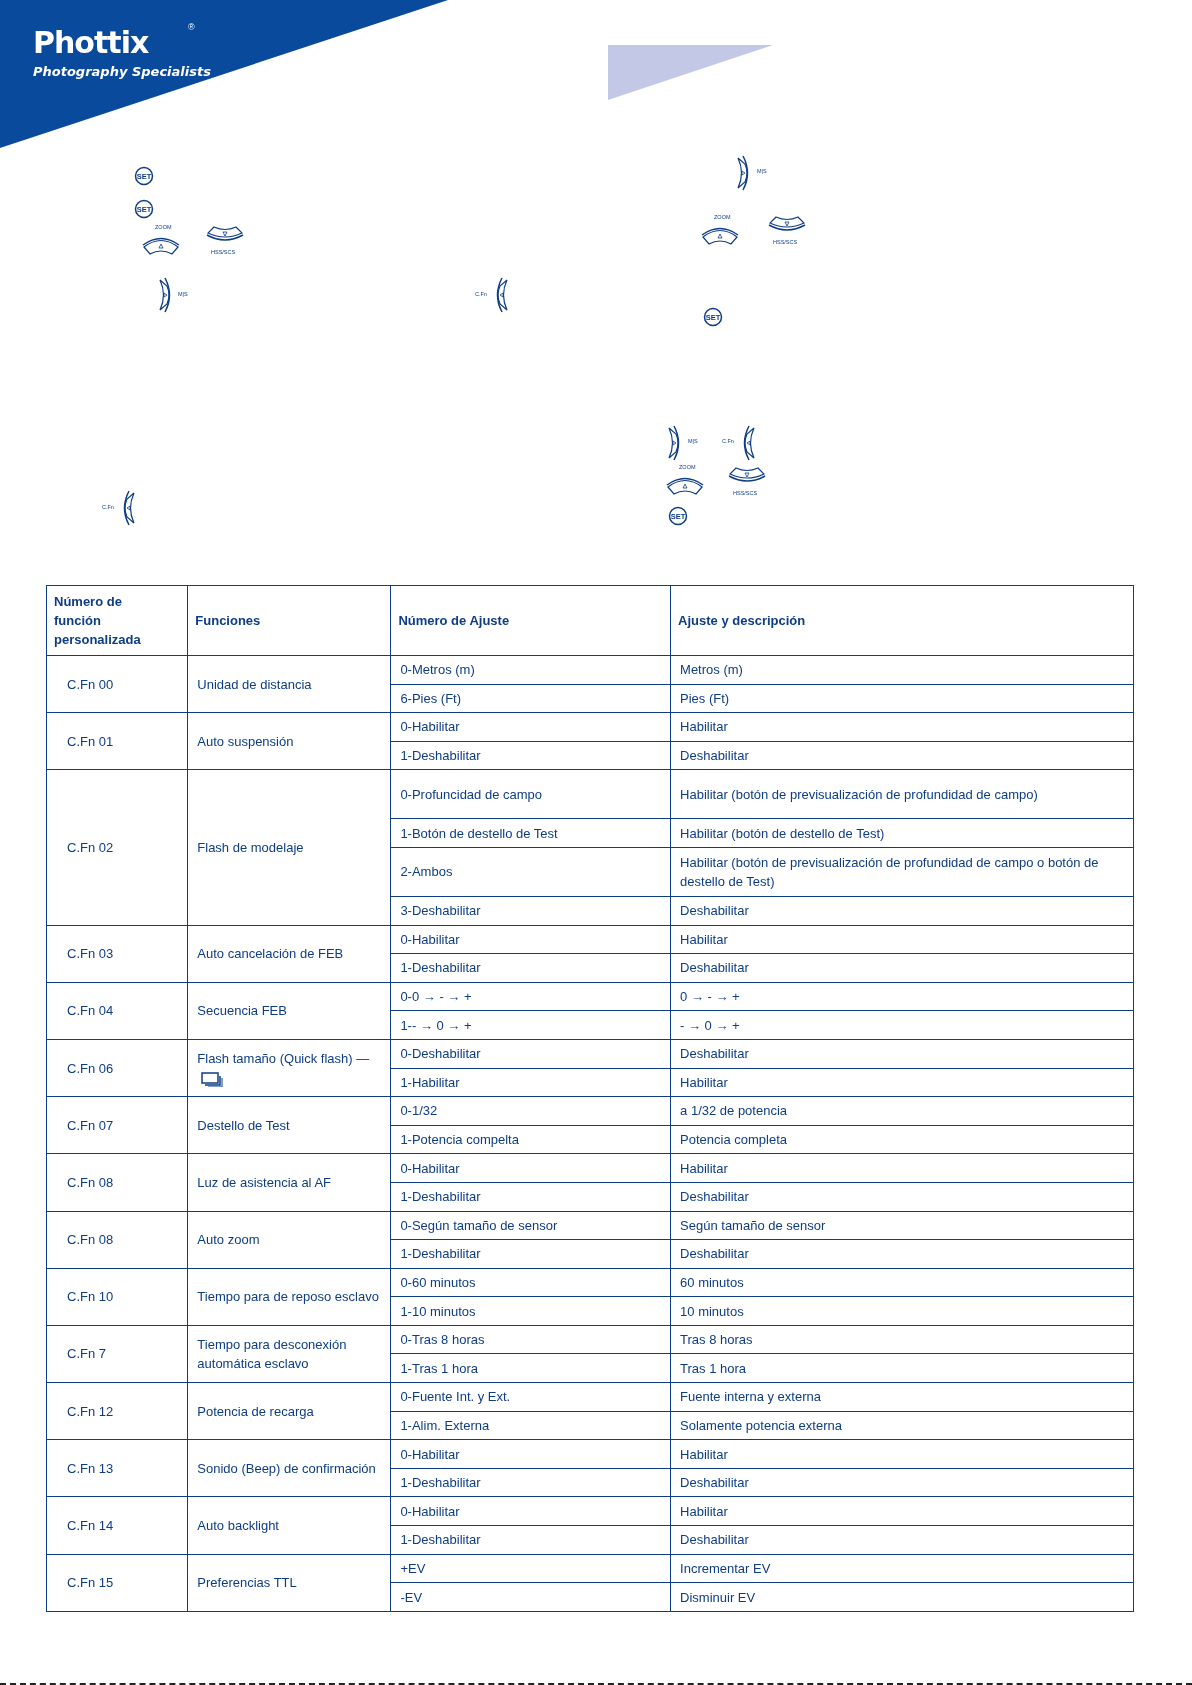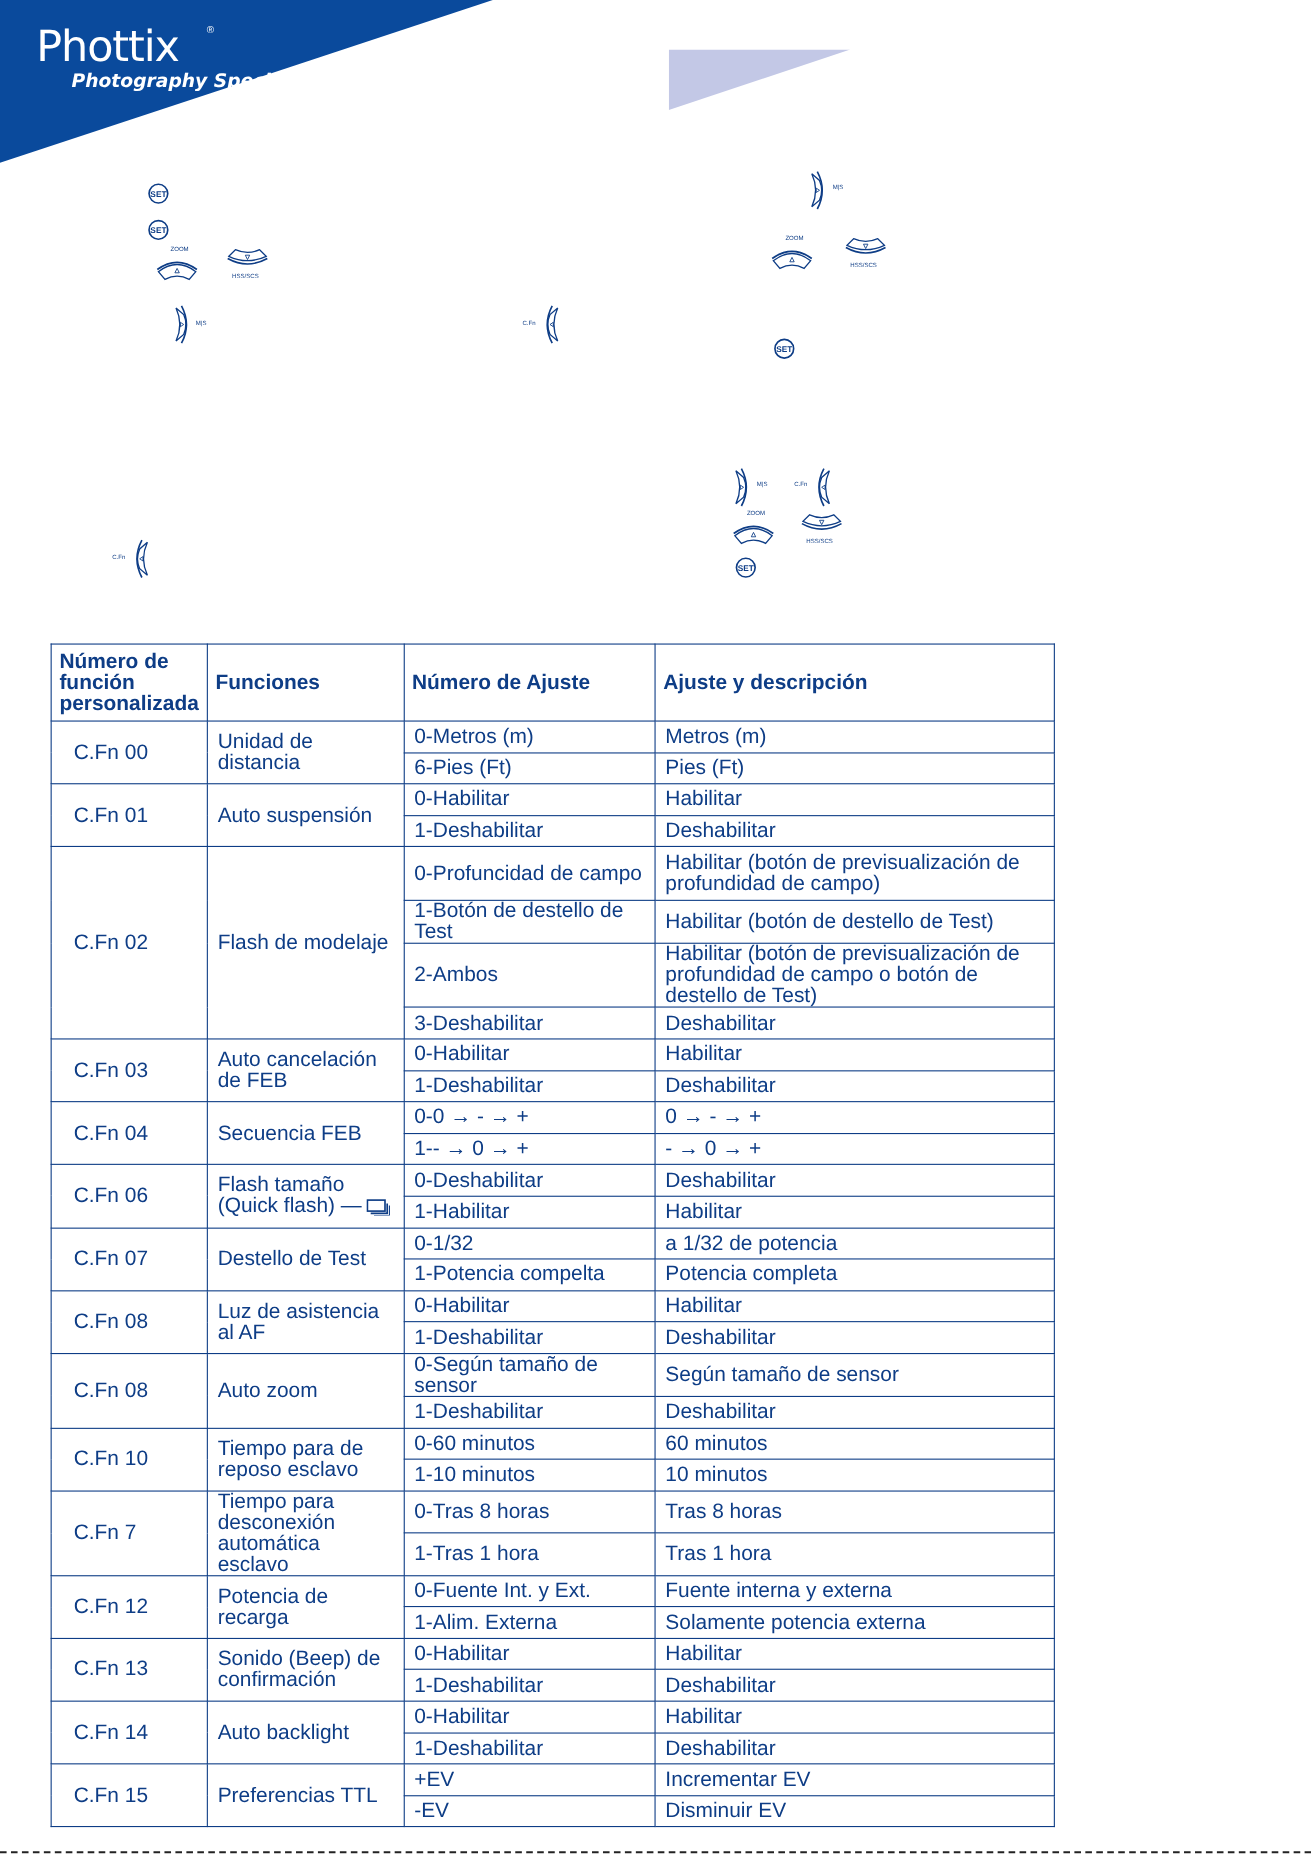--- a/index.html
+++ b/index.html
@@ -1,31 +1,31 @@
 <!DOCTYPE html>
 <html><head>
 <meta charset="utf-8">
 <style>
   * { box-sizing: border-box; margin: 0; padding: 0; }
   html, body { width: 1192px; height: 1685px; background: #ffffff; overflow: hidden; }
   body { position: relative; font-family: "Liberation Sans", "DejaVu Sans", sans-serif; color: #0e3d86; }
 
   .banner { position: absolute; left: 0; top: 0; width: 450px; height: 150px; }
   .logo { position: absolute; left: 33px; top: 20px; color: #ffffff; }
-  .logo-name { font-family: "DejaVu Sans", sans-serif; font-weight: normal; font-size: 39px; letter-spacing: -1px; line-height: 46px; }
+  .logo-name { font-family: "DejaVu Sans", sans-serif; font-weight: bold; font-size: 30px; letter-spacing: -1px; line-height: 46px; }
   .logo-reg { position: absolute; left: 155px; top: 2px; font-size: 9px; }
-  .logo-tag { font-family: "DejaVu Sans", sans-serif; font-weight: bold; font-style: italic; font-size: 17px; margin-top: -2px; margin-left: 32px; }
+  .logo-tag { font-family: "DejaVu Sans", sans-serif; font-weight: bold; font-style: italic; font-size: 13px; margin-top: -2px; }
 
   .tri { position: absolute; left: 608px; top: 45px; width: 165px; height: 55px; }
 
   .icon { position: absolute; }
   .icon svg { display: block; }
   .icon-label { position: absolute; font-size: 5.5px; color: #0e3d86; white-space: nowrap; }
 
-  table.cfn { position: absolute; left: 46px; top: 585px; width: 913px; border-collapse: collapse; font-size: 19px; color: #0e3d86; }
+  table.cfn { position: absolute; left: 46px; top: 585px; width: 1088px; border-collapse: collapse; font-size: 13px; color: #0e3d86; }
   table.cfn td, table.cfn th { border: 1.5px solid #0e3d86; vertical-align: middle; text-align: left; padding: 0 9px; line-height: 19px; }
   table.cfn th { font-weight: bold; height: 70px; padding: 4px 7px; }
   table.cfn td.num { padding-left: 20px; }
   table.cfn tr.r1 td { height: 28.6px; }
   table.cfn tr.r2 td { height: 49px; margin-top: 26px; }
   .col1 { width: 142px; } .col2 { width: 205px; } .col3 { width: 283px; } .col4 { width: 469px; }
   .qf-icon { display: inline-block; vertical-align: middle; margin-left: 4px; }
 
   .dashline { position: absolute; left: 0; top: 1683px; width: 1192px; height: 2px; border-top: 2px dashed #222; }
 </style>

